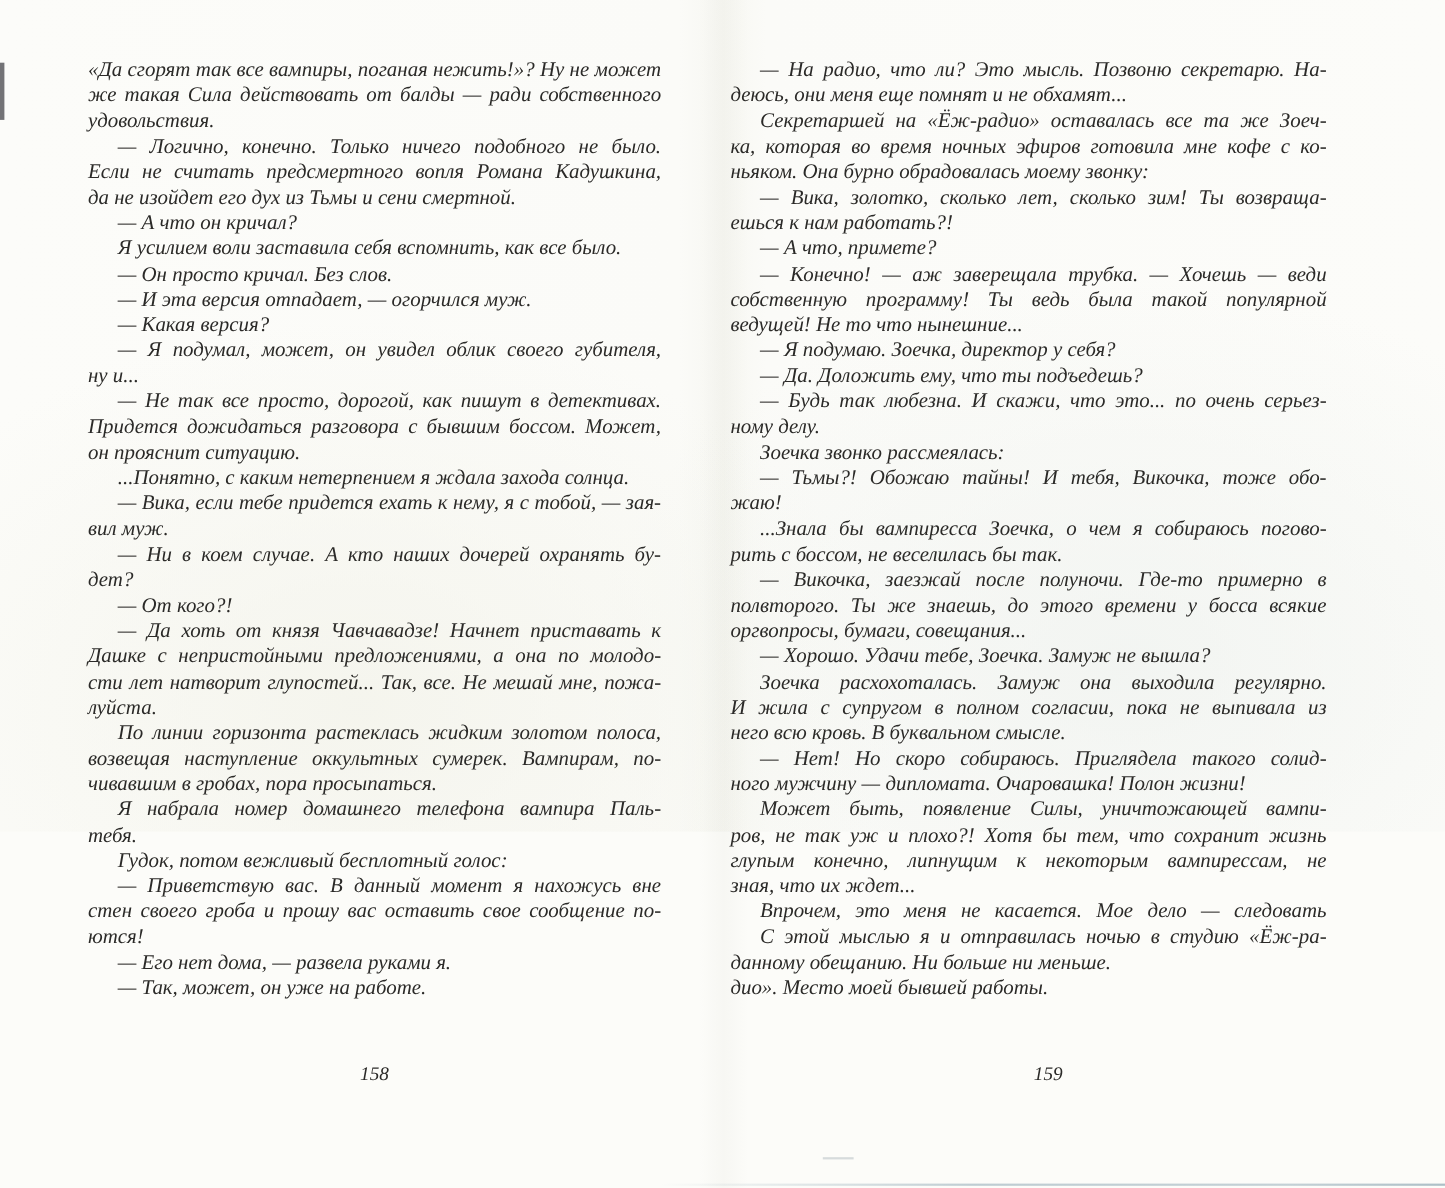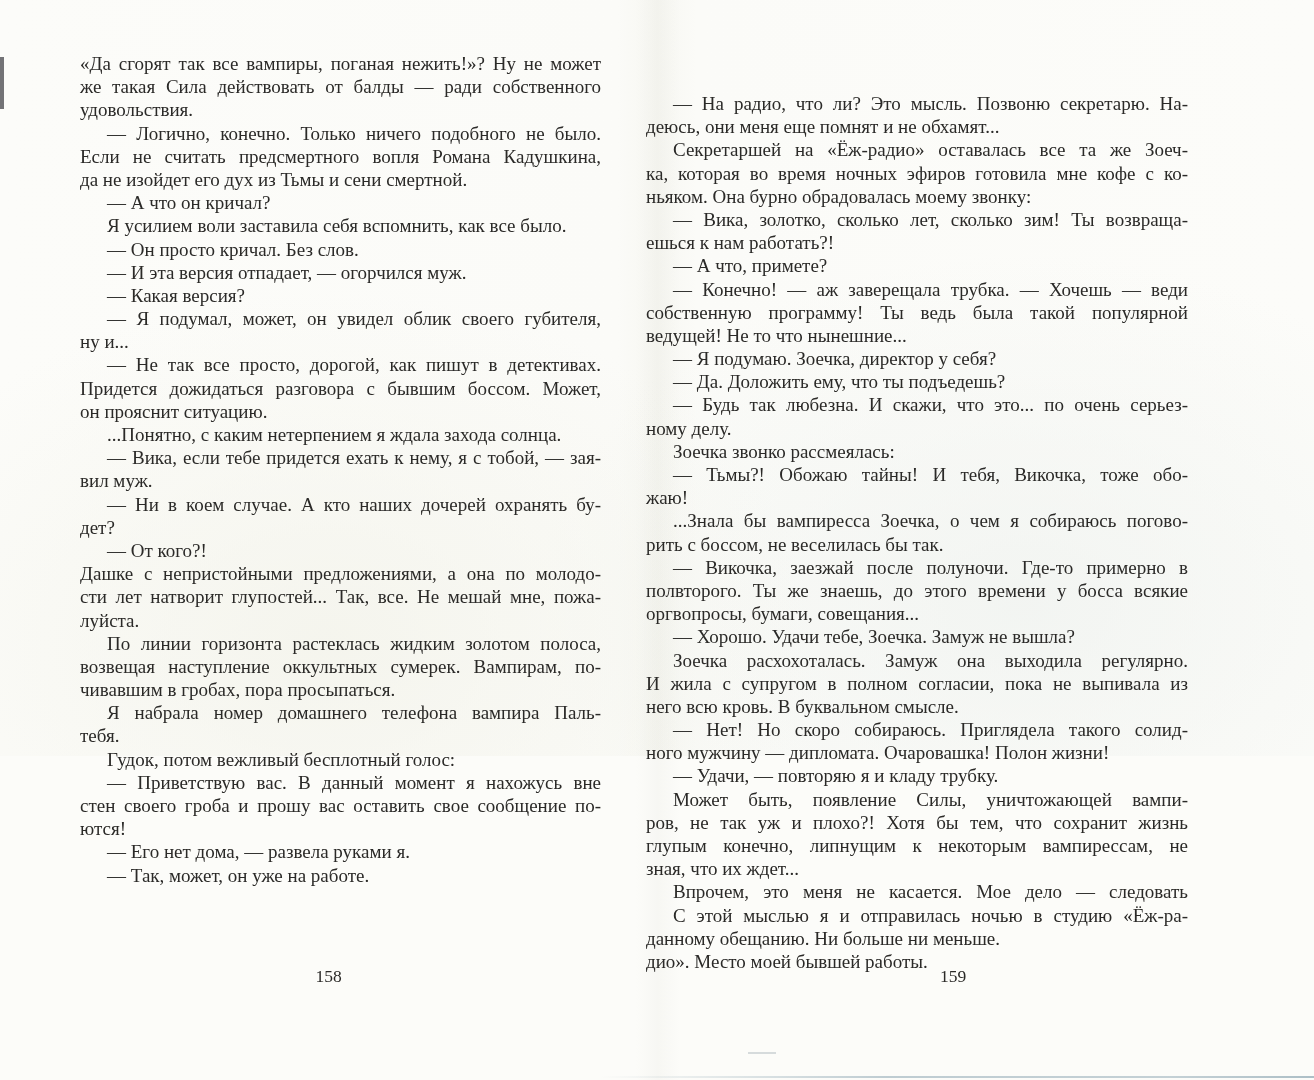--- a/index.html
+++ b/index.html
@@ -13,42 +13,43 @@
   }
   .spread {
     position: relative;
     width: 1314px;
     height: 756px;
     background:
       radial-gradient(ellipse 700px 500px at 25% 85%, rgba(244,244,236,0.9), rgba(252,252,249,0) 70%),
       radial-gradient(ellipse 700px 500px at 78% 80%, rgba(240,243,240,0.8), rgba(252,252,249,0) 70%),
       linear-gradient(90deg, #fcfcf9 0%, #fbfbf8 47%, #f7f7f2 50%, #fbfbf8 53%, #fcfcf9 100%);
     color: #2b2a28;
+    font-style: italic;
   }
   .text-column {
     position: absolute;
     top: 52px;
     font-size: 19px;
     line-height: 23.2px;
     color: #2b2a28;
   }
   .col-left  { left: 80px;  width: 521px; }
-  .col-right { left: 646px; width: 542px; margin-top: 40px; }
+  .col-right { left: 664px; width: 542px; }
   .line { white-space: nowrap; height: 23.2px; }
   .line.just { white-space: normal; text-align: justify; text-align-last: justify; }
   .line.ind { padding-left: 27px; }
   .line.ind.just { padding-left: 0; text-indent: 27px; }
   .page-number {
     position: absolute;
     top: 966px;
     font-size: 17.5px;
     text-align: center;
     color: #2b2a28;
   }
-  .pn-left  { left: 68px;  width: 521px; }
+  .pn-left  { left: 80px;  width: 521px; }
   .pn-right { left: 682px; width: 542px; }
   .artifact-left-edge {
     position: absolute;
     left: 0; top: 57px;
     width: 4px; height: 52px;
     background: #46464a;
     opacity: 0.75;
   }
   .artifact-bottom-line {
     position: absolute;
@@ -94,20 +95,21 @@
         <div class="line">ну и...</div>
         <div class="line ind just">— Не так все просто, дорогой, как пишут в детективах.</div>
         <div class="line just">Придется дожидаться разговора с бывшим боссом. Может,</div>
         <div class="line">он прояснит ситуацию.</div>
         <div class="line ind">...Понятно, с каким нетерпением я ждала захода солнца.</div>
         <div class="line ind just">— Вика, если тебе придется ехать к нему, я с тобой, — зая-</div>
         <div class="line">вил муж.</div>
         <div class="line ind just">— Ни в коем случае. А кто наших дочерей охранять бу-</div>
         <div class="line">дет?</div>
         <div class="line ind">— От кого?!</div>
+        <div class="line ind just">— Да хоть от князя Чавчавадзе! Начнет приставать к</div>
         <div class="line just">Дашке с непристойными предложениями, а она по молодо-</div>
         <div class="line just">сти лет натворит глупостей... Так, все. Не мешай мне, пожа-</div>
         <div class="line">луйста.</div>
         <div class="line ind just">По линии горизонта растеклась жидким золотом полоса,</div>
         <div class="line just">возвещая наступление оккультных сумерек. Вампирам, по-</div>
         <div class="line">чивавшим в гробах, пора просыпаться.</div>
         <div class="line ind just">Я набрала номер домашнего телефона вампира Паль-</div>
         <div class="line">тебя.</div>
         <div class="line ind">Гудок, потом вежливый бесплотный голос:</div>
         <div class="line ind just">— Приветствую вас. В данный момент я нахожусь вне</div>
@@ -143,21 +145,20 @@
         <div class="line">рить с боссом, не веселилась бы так.</div>
         <div class="line ind just">— Викочка, заезжай после полуночи. Где-то примерно в</div>
         <div class="line just">полвторого. Ты же знаешь, до этого времени у босса всякие</div>
         <div class="line">оргвопросы, бумаги, совещания...</div>
         <div class="line ind">— Хорошо. Удачи тебе, Зоечка. Замуж не вышла?</div>
         <div class="line ind just">Зоечка расхохоталась. Замуж она выходила регулярно.</div>
         <div class="line just">И жила с супругом в полном согласии, пока не выпивала из</div>
         <div class="line">него всю кровь. В буквальном смысле.</div>
         <div class="line ind just">— Нет! Но скоро собираюсь. Приглядела такого солид-</div>
         <div class="line">ного мужчину — дипломата. Очаровашка! Полон жизни!</div>
-        <div class="line ind">— Удачи, — повторяю я и кладу трубку.</div>
         <div class="line ind just">Может быть, появление Силы, уничтожающей вампи-</div>
         <div class="line just">ров, не так уж и плохо?! Хотя бы тем, что сохранит жизнь</div>
         <div class="line just">глупым конечно, липнущим к некоторым вампирессам, не</div>
         <div class="line">зная, что их ждет...</div>
         <div class="line ind just">Впрочем, это меня не касается. Мое дело — следовать</div>
         <div class="line ind just">С этой мыслью я и отправилась ночью в студию «Ёж-ра-</div>
         <div class="line">данному обещанию. Ни больше ни меньше.</div>
         <div class="line">дио». Место моей бывшей работы.</div>
       </div>
     <div class="page-number pn-right">159</div>

